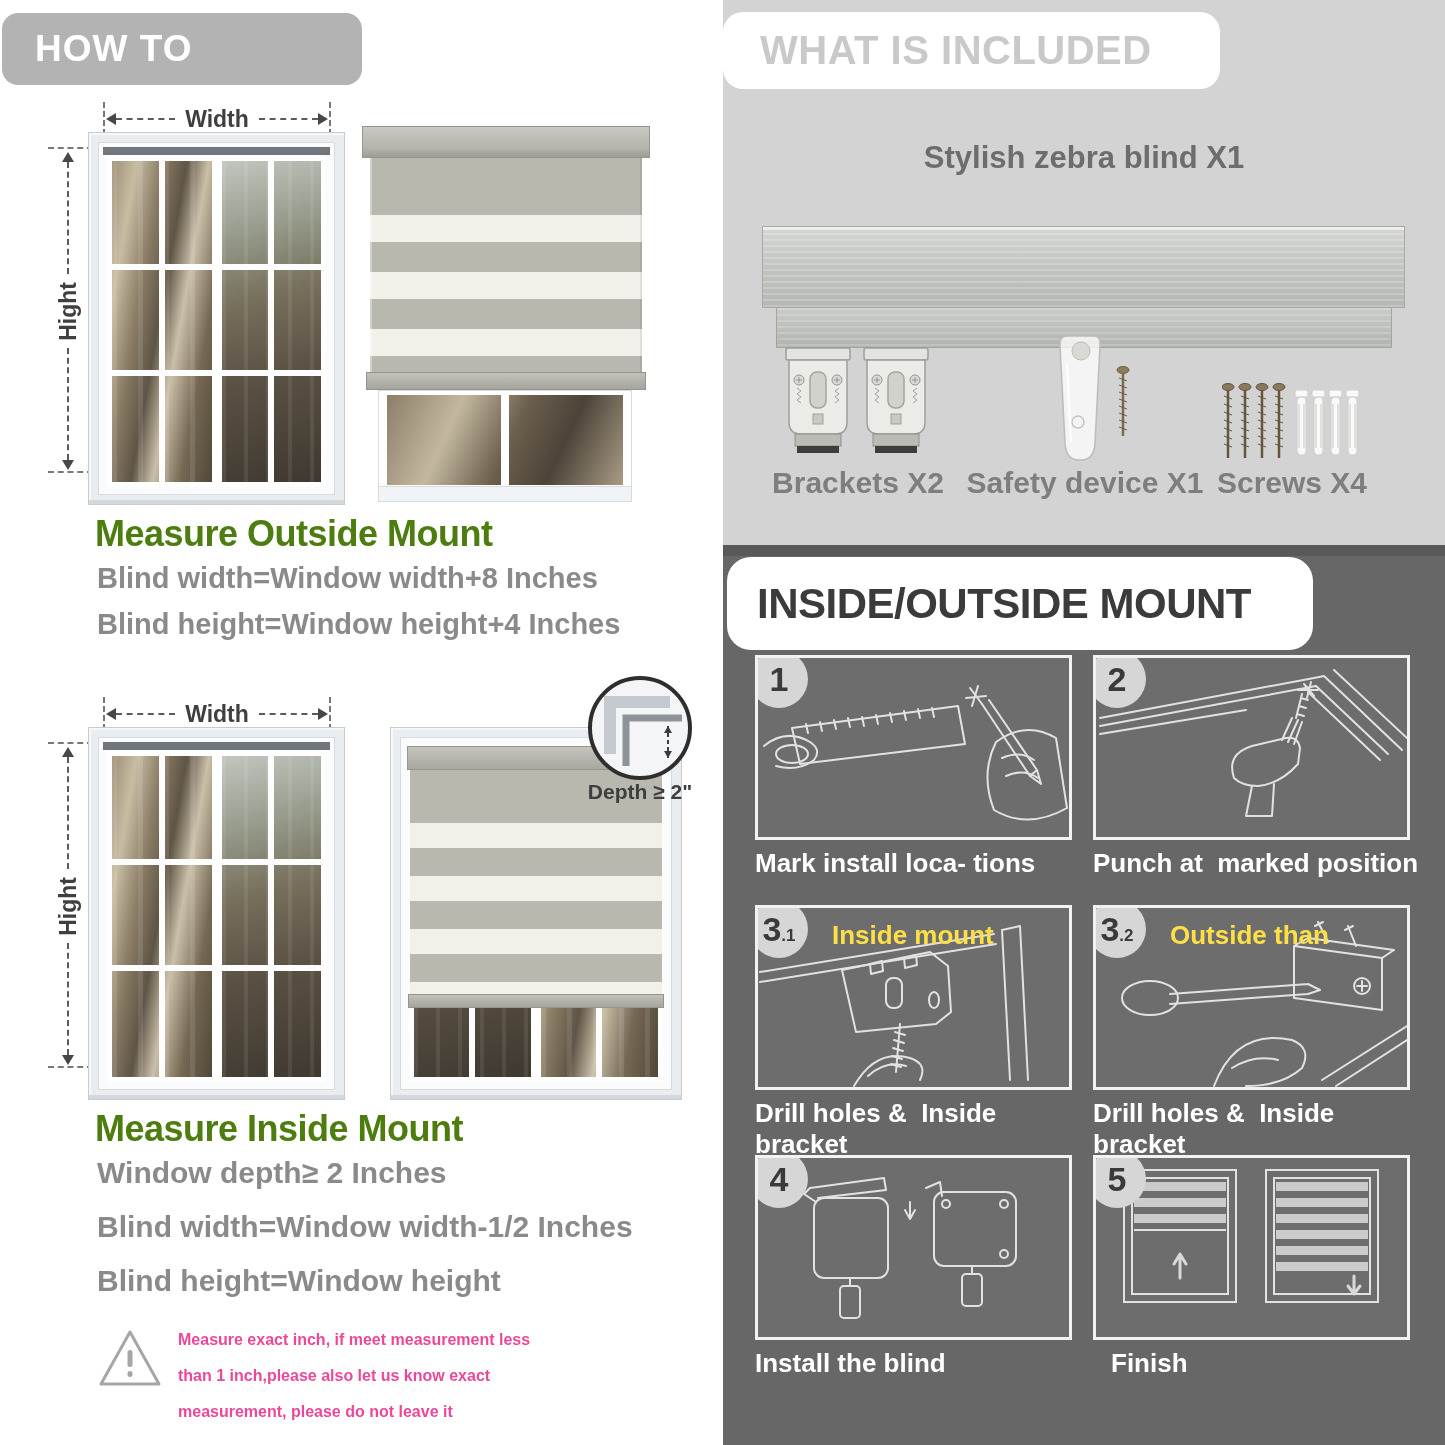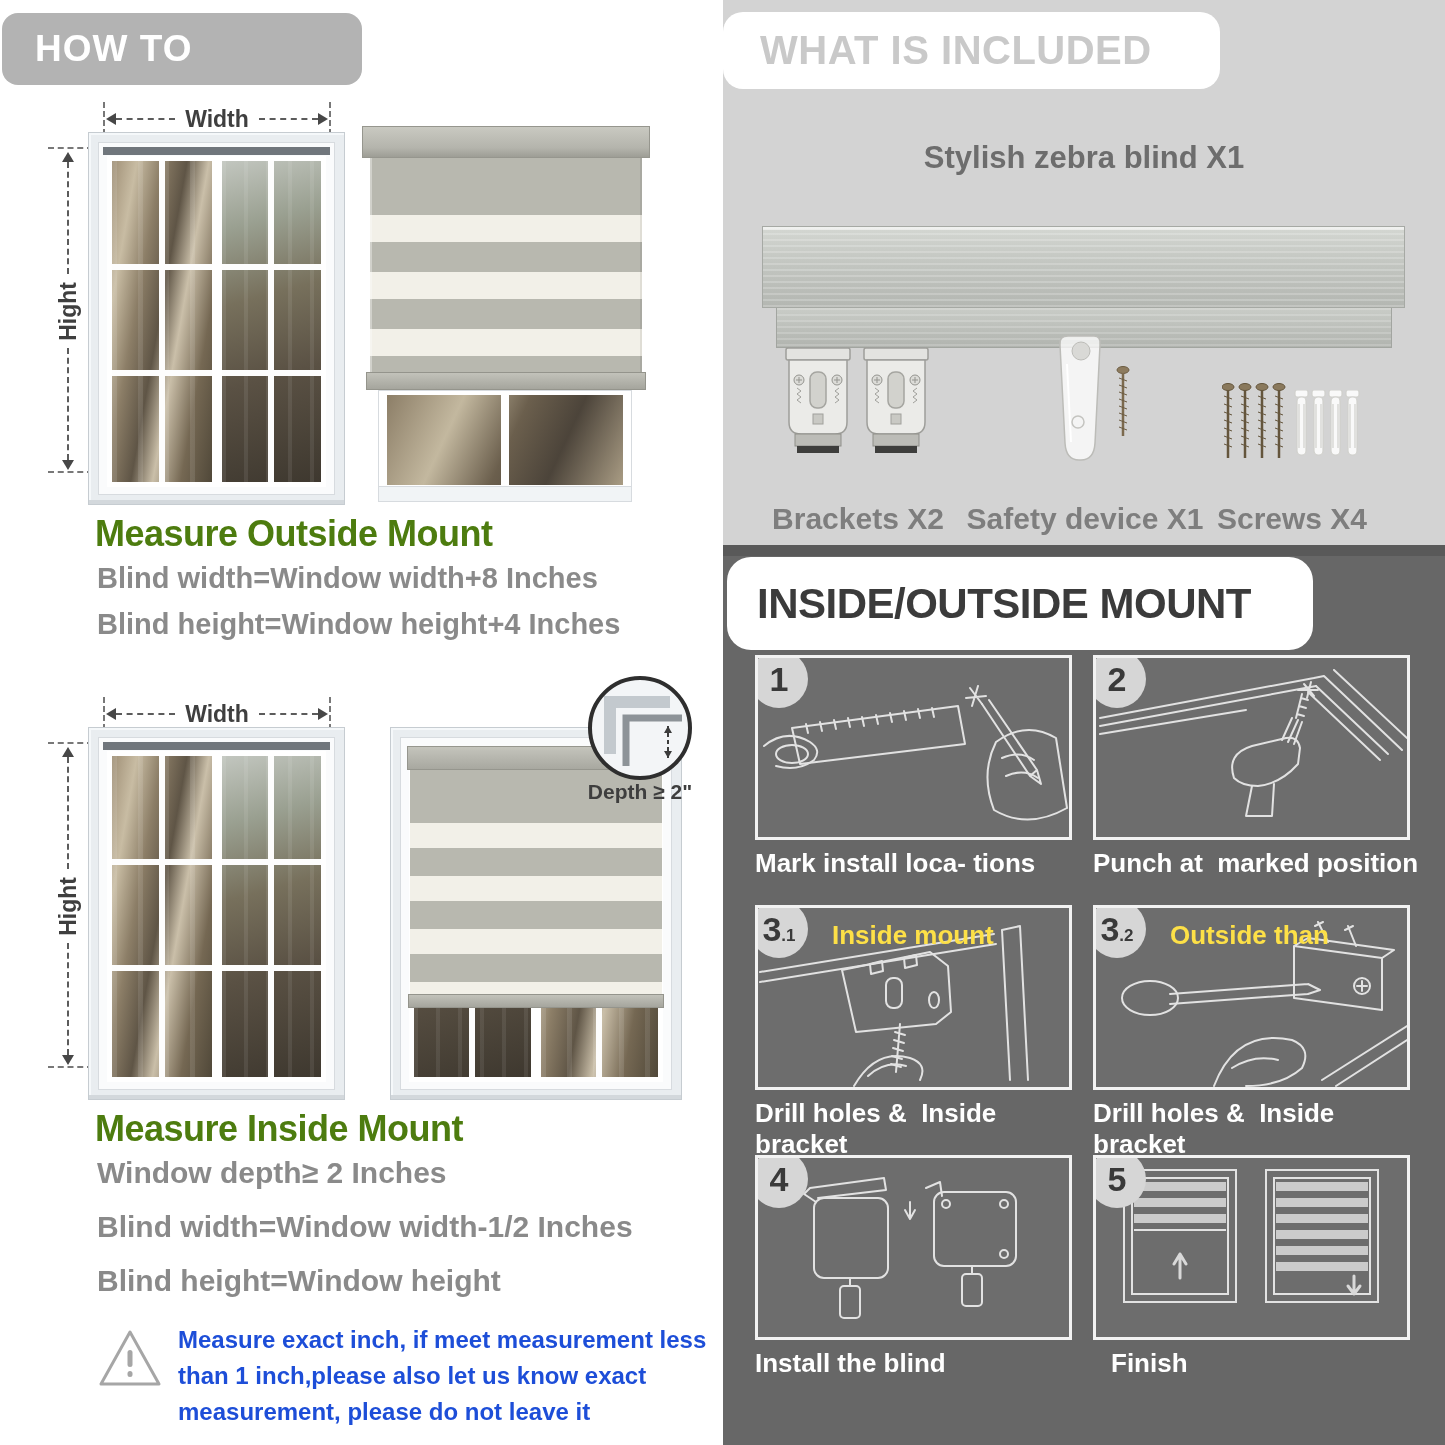--- a/index.html
+++ b/index.html
@@ -73,38 +73,38 @@
   .iblind .istr{position:absolute;left:3px;right:3px;top:24px;height:226px;background:
       linear-gradient(180deg,#b8b8af 0 38px, rgba(0,0,0,0) 38px),
       repeating-linear-gradient(180deg,#f2f0e8 0 25px,#b8b8af 25px 53px);}
   .iblind .irail{position:absolute;left:1px;right:1px;top:248px;height:14px;background:linear-gradient(180deg,#c2c2ba,#a5a59d);border:1px solid #94948c;box-sizing:border-box;}
 
   .magnifier{border:4px solid #2e2e2e;border-radius:50%;background:#f3f5f7;overflow:hidden;}
   .depth-lbl{font-size:21px;font-weight:bold;color:#3e3e3e;text-align:center;}
 
   .sec-title{font-size:36px;font-weight:bold;color:#4d7c0f;letter-spacing:-0.5px;}
   .sec-line{font-size:29px;font-weight:bold;color:#8a8a8a;}
-  .warn-line{font-size:24px;font-weight:bold;color:#1d4ed8;line-height:36px;}
+  .warn-line{font-size:16px;font-weight:bold;color:#ec4899;line-height:36px;}
 
   
   .light-panel{left:723px;top:0;width:722px;height:545px;background:#d3d3d3;}
   .included-box{left:723px;top:12px;width:497px;height:77px;border-radius:20px;background:#ffffff;
     color:#c9c9c9;font-size:40px;font-weight:bold;line-height:77px;padding-left:37px;box-sizing:border-box;letter-spacing:.5px;}
   .product-title{left:723px;top:140px;width:722px;text-align:center;font-size:31px;font-weight:bold;color:#6d6d6d;}
   .headrail-main{left:762px;top:226px;width:643px;height:82px;
     background:
       repeating-linear-gradient(180deg, rgba(255,255,255,.20) 0 2px, rgba(0,0,0,0) 2px 6px),
       linear-gradient(180deg,#d4d7d2 0%,#c3c6c1 45%,#b4b7b2 100%);
     border:1px solid #a6a9a4;box-shadow:inset 0 3px 0 rgba(255,255,255,.55);box-sizing:border-box;}
   .headrail-lower{left:776px;top:308px;width:616px;height:40px;
     background:
       repeating-linear-gradient(180deg, rgba(255,255,255,.18) 0 2px, rgba(0,0,0,0) 2px 6px),
       linear-gradient(180deg,#c9ccc7 0%,#b1b4af 100%);
     border:1px solid #a2a5a0;border-top:none;box-sizing:border-box;}
-  .item-label{top:466px;height:36px;font-size:30px;font-weight:bold;color:#7e7e7e;text-align:center;margin-top:36px;}
+  .item-label{top:466px;height:36px;font-size:30px;font-weight:bold;color:#7e7e7e;text-align:center;}
 
   .dark-panel{left:723px;top:545px;width:722px;height:900px;background:#676767;}
   .dark-strip{left:723px;top:545px;width:722px;height:11px;background:#595959;}
   .mount-box{left:727px;top:557px;width:586px;height:93px;border-radius:24px;background:#ffffff;
     color:#3b3b3b;font-size:42px;font-weight:bold;line-height:93px;padding-left:30px;box-sizing:border-box;letter-spacing:-0.5px;}
 
   .step-panel{width:317px;height:185px;border:3px solid #f2f2f2;background:#6d6d6d;box-sizing:border-box;overflow:hidden;}
   .step-art{position:absolute;inset:0;width:100%;height:100%;}
   .badge{position:absolute;left:-8px;top:-8px;width:58px;height:58px;border-radius:50%;background:#d6d6d6;
     color:#3a3a3a;text-align:center;line-height:58px;}

